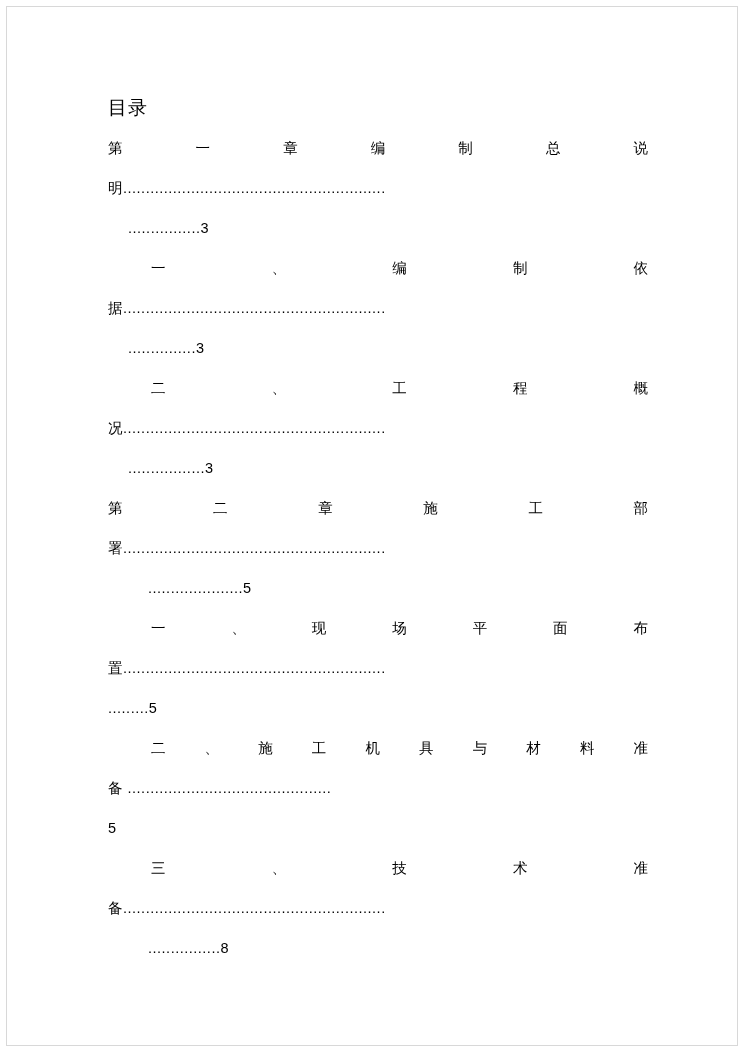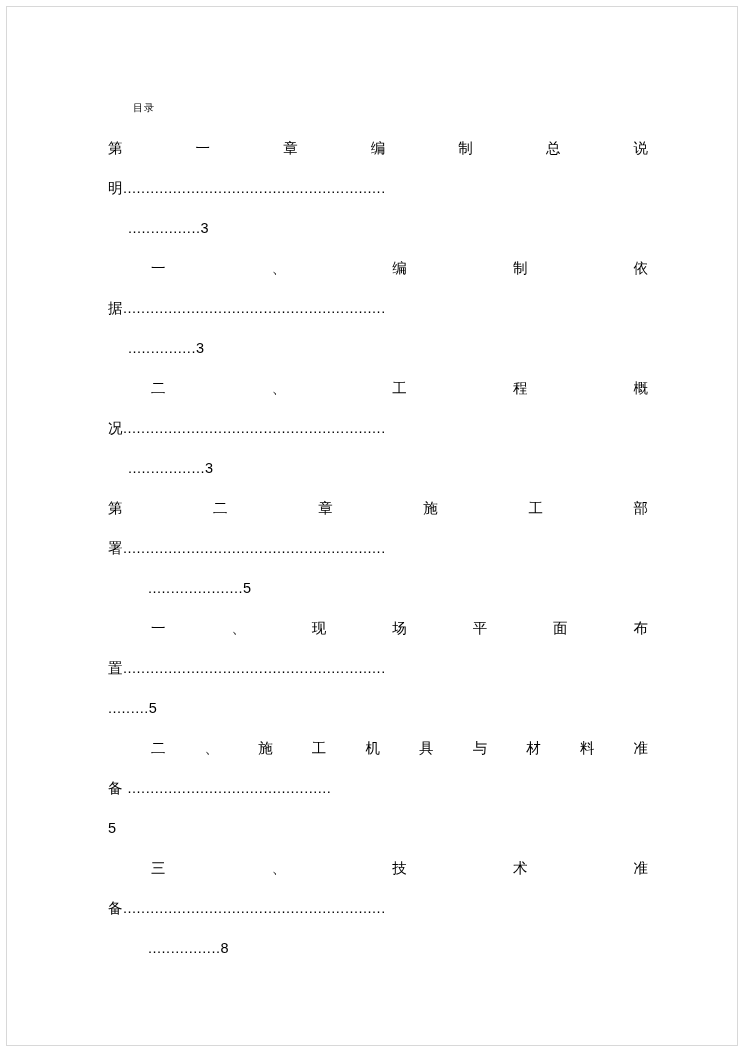--- a/index.html
+++ b/index.html
@@ -30,25 +30,24 @@
     border: 1px solid #d8d8d8;
     pointer-events: none;
   }
   .content {
     position: absolute;
     left: 108px;
     top: 88px;
     width: 540px;
   }
   .toc-title {
-    font-size: 10px;
+    font-size: 19px;
     line-height: 40px;
     letter-spacing: 1px;
     white-space: nowrap;
-    margin-left: 25px;
   }
   .entry {
     font-size: 14.5px;
     line-height: 40px;
   }
   .entry-line {
     display: block;
     white-space: nowrap;
     overflow: hidden;
   }

